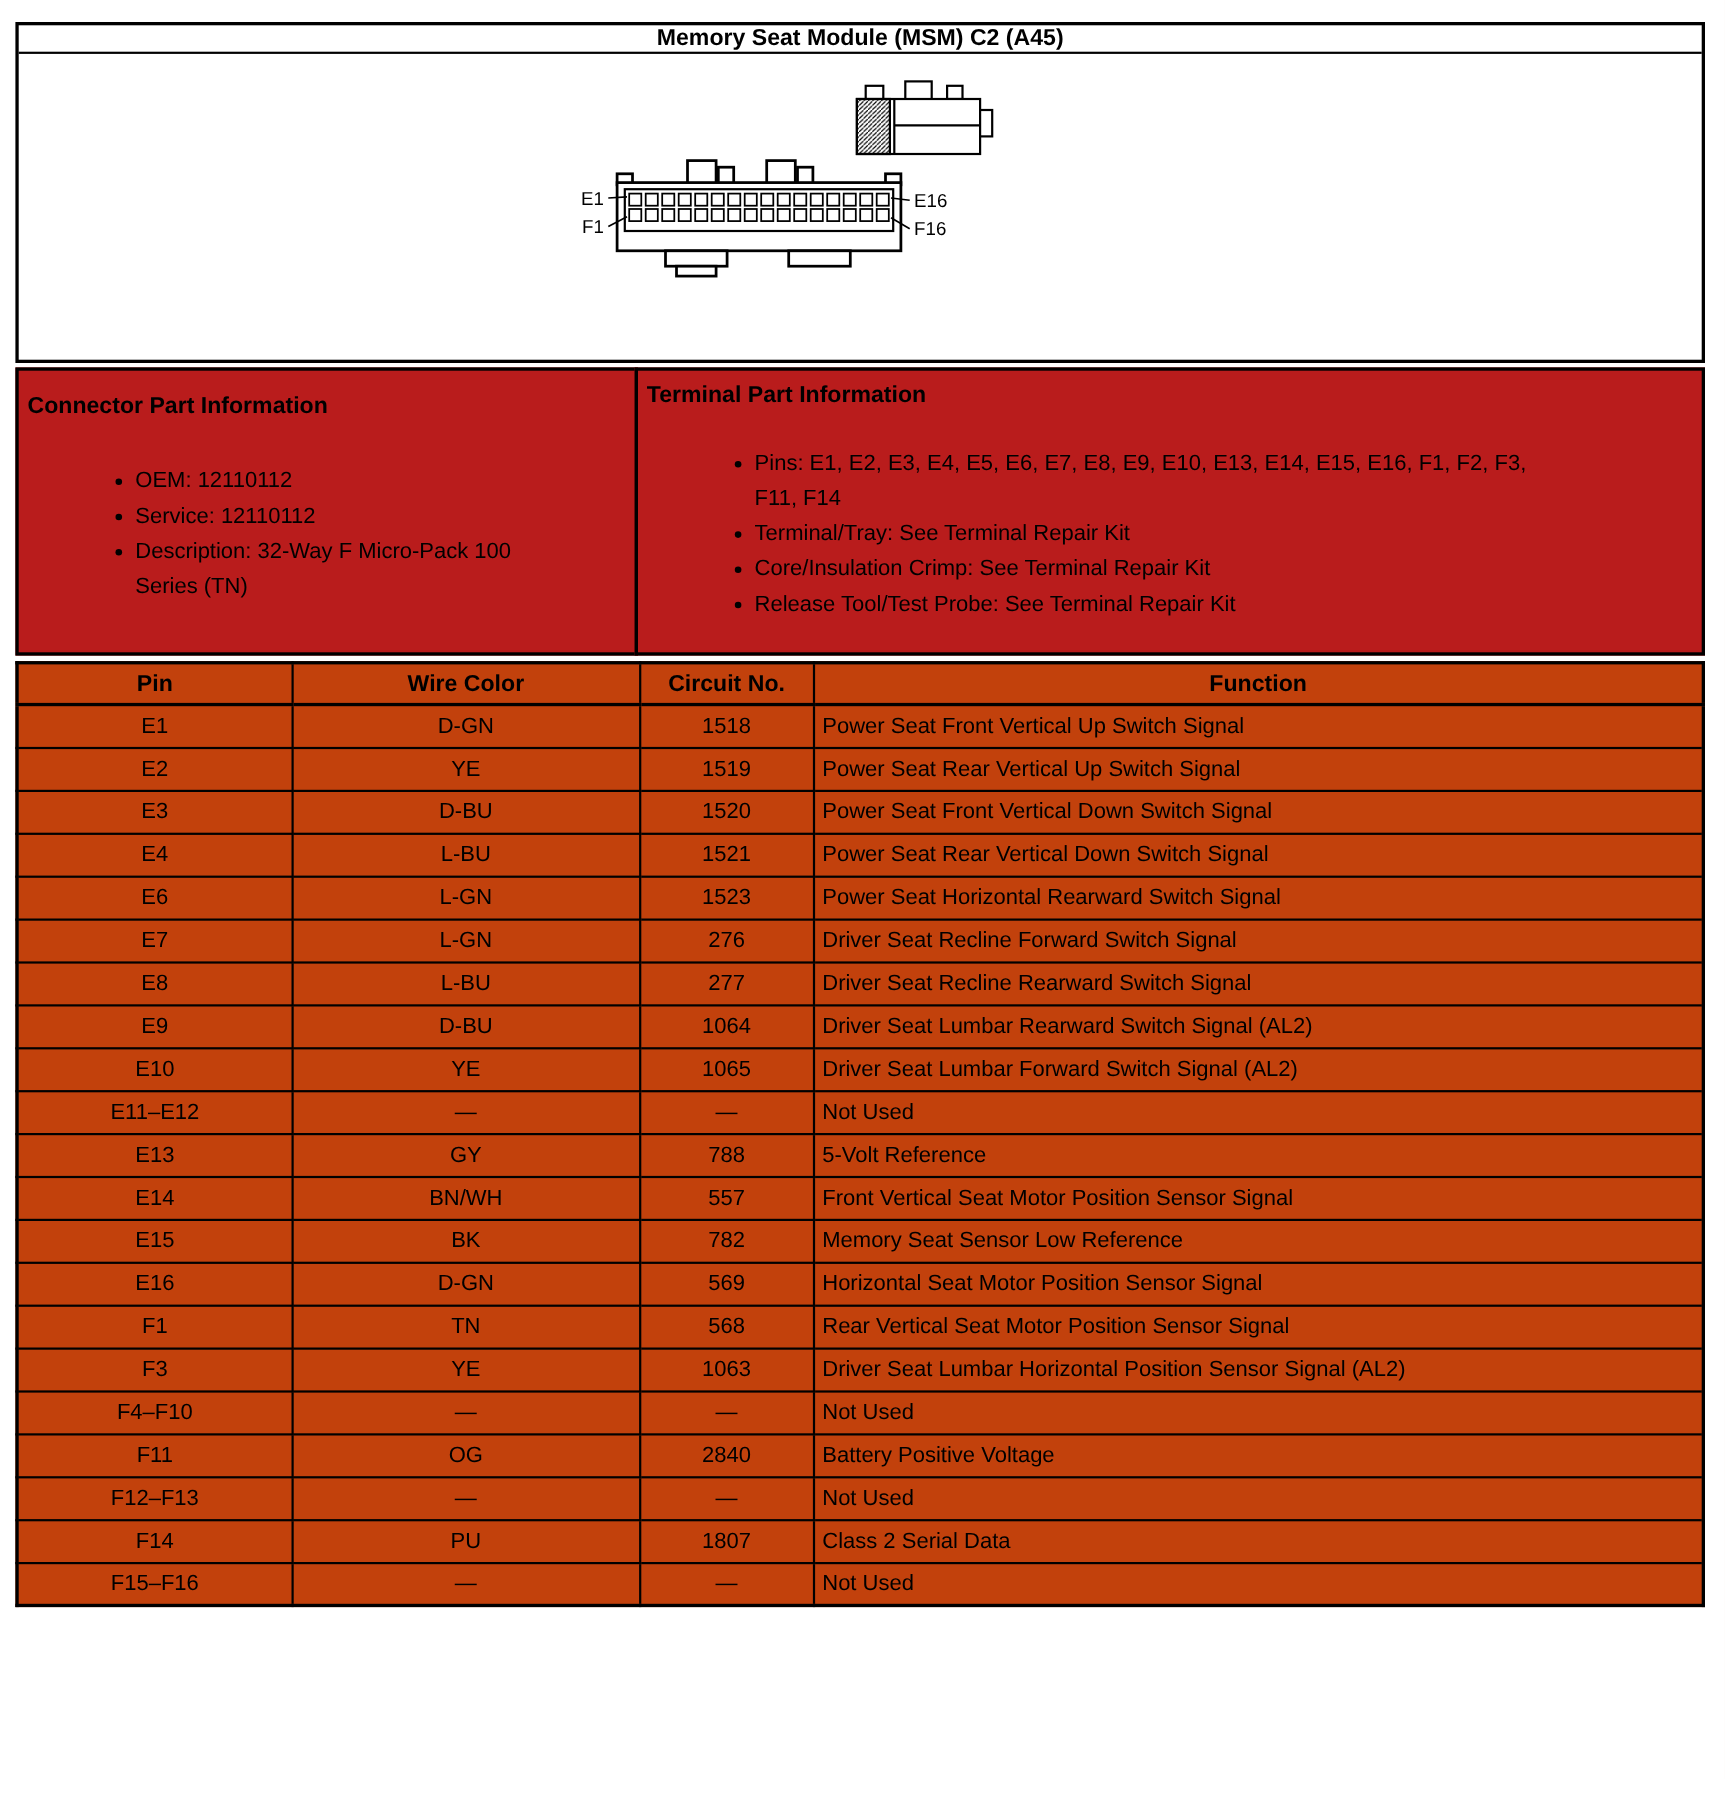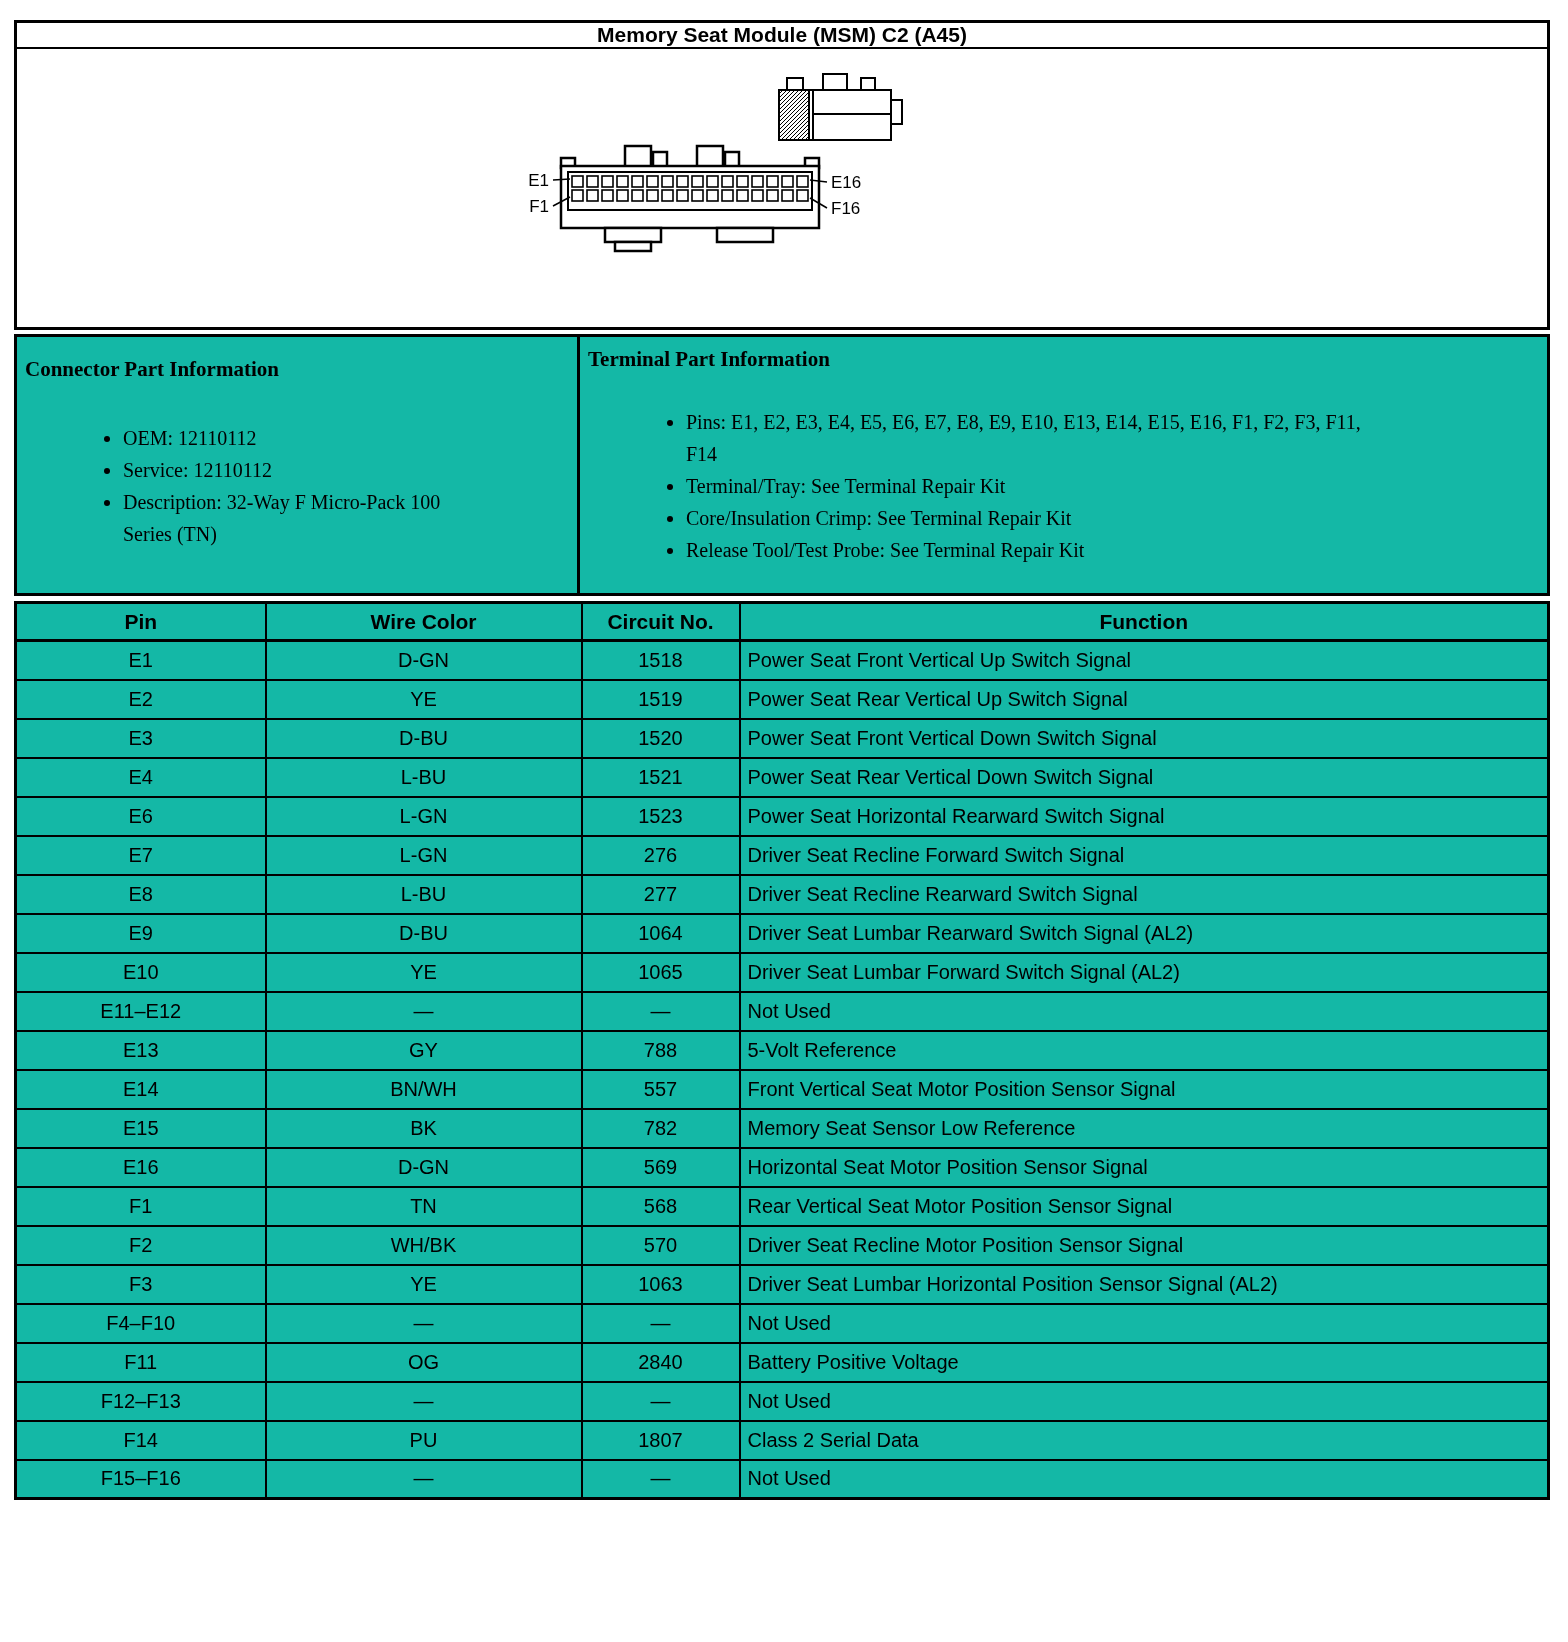--- a/index.html
+++ b/index.html
@@ -10,33 +10,33 @@
 
   
   .top-box { border: 3px solid #000; }
   .title-bar { border-bottom: 2px solid #000; height: 26px; display: flex; align-items: center; justify-content: center; font-weight: 700; font-size: 21px; }
   .diagram-area { height: 278px; display: flex; align-items: center; justify-content: center; }
   .connector-svg { transform: translateX(-45px); display: block; }
   .connector-svg text { font-size: 17px; fill: #000; stroke: none; font-family: "Liberation Sans", "DejaVu Sans", sans-serif; }
 
   
   .info-row { display: flex; margin-top: 4px; }
-  .info-box { border: 3px solid #000; height: 262px; background: #14b8a6; font-family: Liberation Serif, serif; }
+  .info-box { border: 3px solid #000; height: 262px; background: #b91c1c; }
   .info-box.left { width: 566px; }
   .info-box.right { flex: 1; margin-left: -3px; }
   .info-heading { font-weight: 700; font-size: 21px; padding: 10px 8px 0 8px; }
   .info-box.left .info-heading { padding-top: 20px; }
   .info-box ul { margin-top: 40px; padding-left: 106px; list-style: disc; }
   .info-box.right ul { margin-top: 34px; }
   .info-box li { font-size: 20px; line-height: 32px; }
   .info-box.left li { max-width: 362px; }
   .info-box.right li { max-width: 706px; }
 
   
-  table.pinout { border-collapse: collapse; table-layout: fixed; width: 100%; margin-top: 5px; border: 3px solid #000; background: #14b8a6; }
+  table.pinout { border-collapse: collapse; table-layout: fixed; width: 100%; margin-top: 5px; border: 3px solid #000; background: #c2410c; }
   table.pinout th, table.pinout td { border: 2px solid #000; font-size: 20px; text-align: center; height: 39px; padding: 0 4px; overflow: hidden; white-space: nowrap; }
   table.pinout th { font-weight: 700; font-size: 21px; height: 38px; border-bottom: 3px solid #000; }
   table.pinout td.c3 { text-align: left; padding-left: 7px; }
 </style>
 </head>
 <body>
 
 <div class="page">
 
   <div class="top-box">
@@ -245,26 +245,20 @@
           <td class="c2">569</td>
           <td class="c3">Horizontal Seat Motor Position Sensor Signal</td>
         </tr>
         <tr>
           <td class="c0">F1</td>
           <td class="c1">TN</td>
           <td class="c2">568</td>
           <td class="c3">Rear Vertical Seat Motor Position Sensor Signal</td>
         </tr>
         <tr>
-          <td class="c0">F2</td>
-          <td class="c1">WH/BK</td>
-          <td class="c2">570</td>
-          <td class="c3">Driver Seat Recline Motor Position Sensor Signal</td>
-        </tr>
-        <tr>
           <td class="c0">F3</td>
           <td class="c1">YE</td>
           <td class="c2">1063</td>
           <td class="c3">Driver Seat Lumbar Horizontal Position Sensor Signal (AL2)</td>
         </tr>
         <tr>
           <td class="c0">F4–F10</td>
           <td class="c1">—</td>
           <td class="c2">—</td>
           <td class="c3">Not Used</td>

